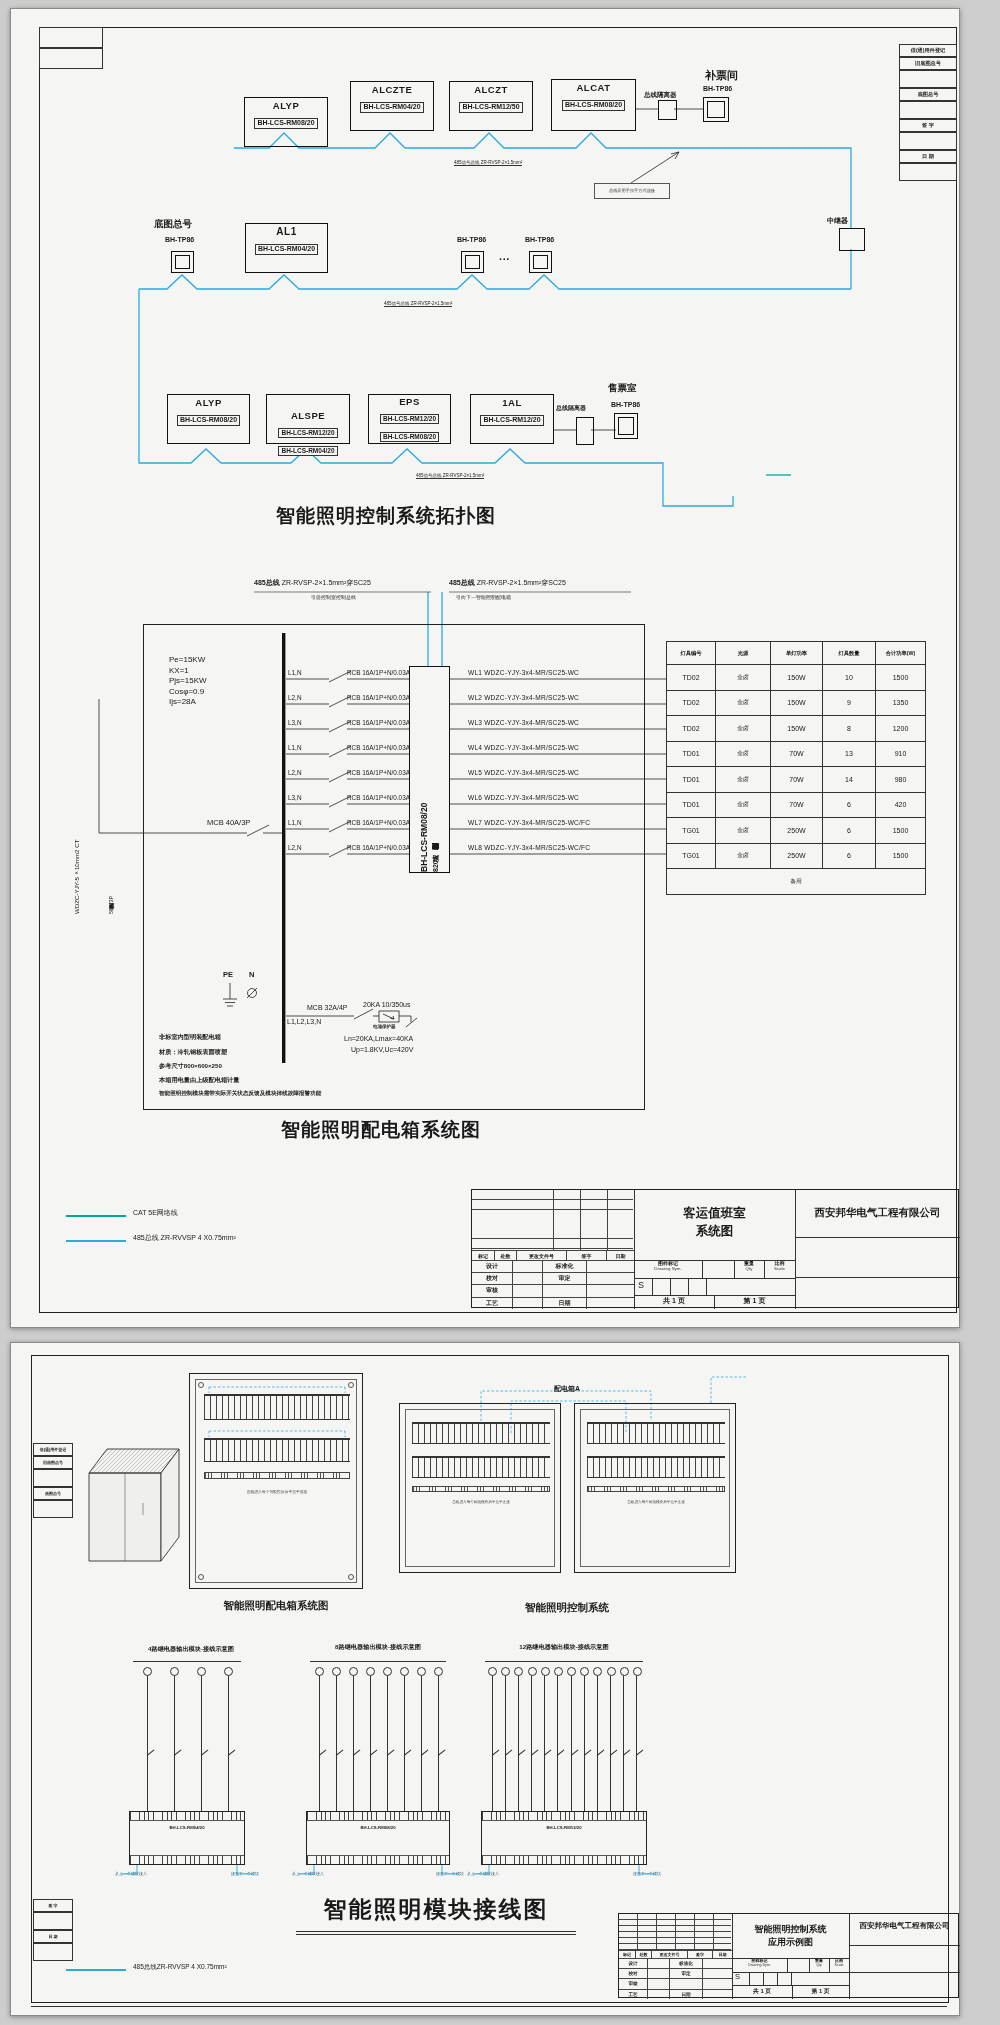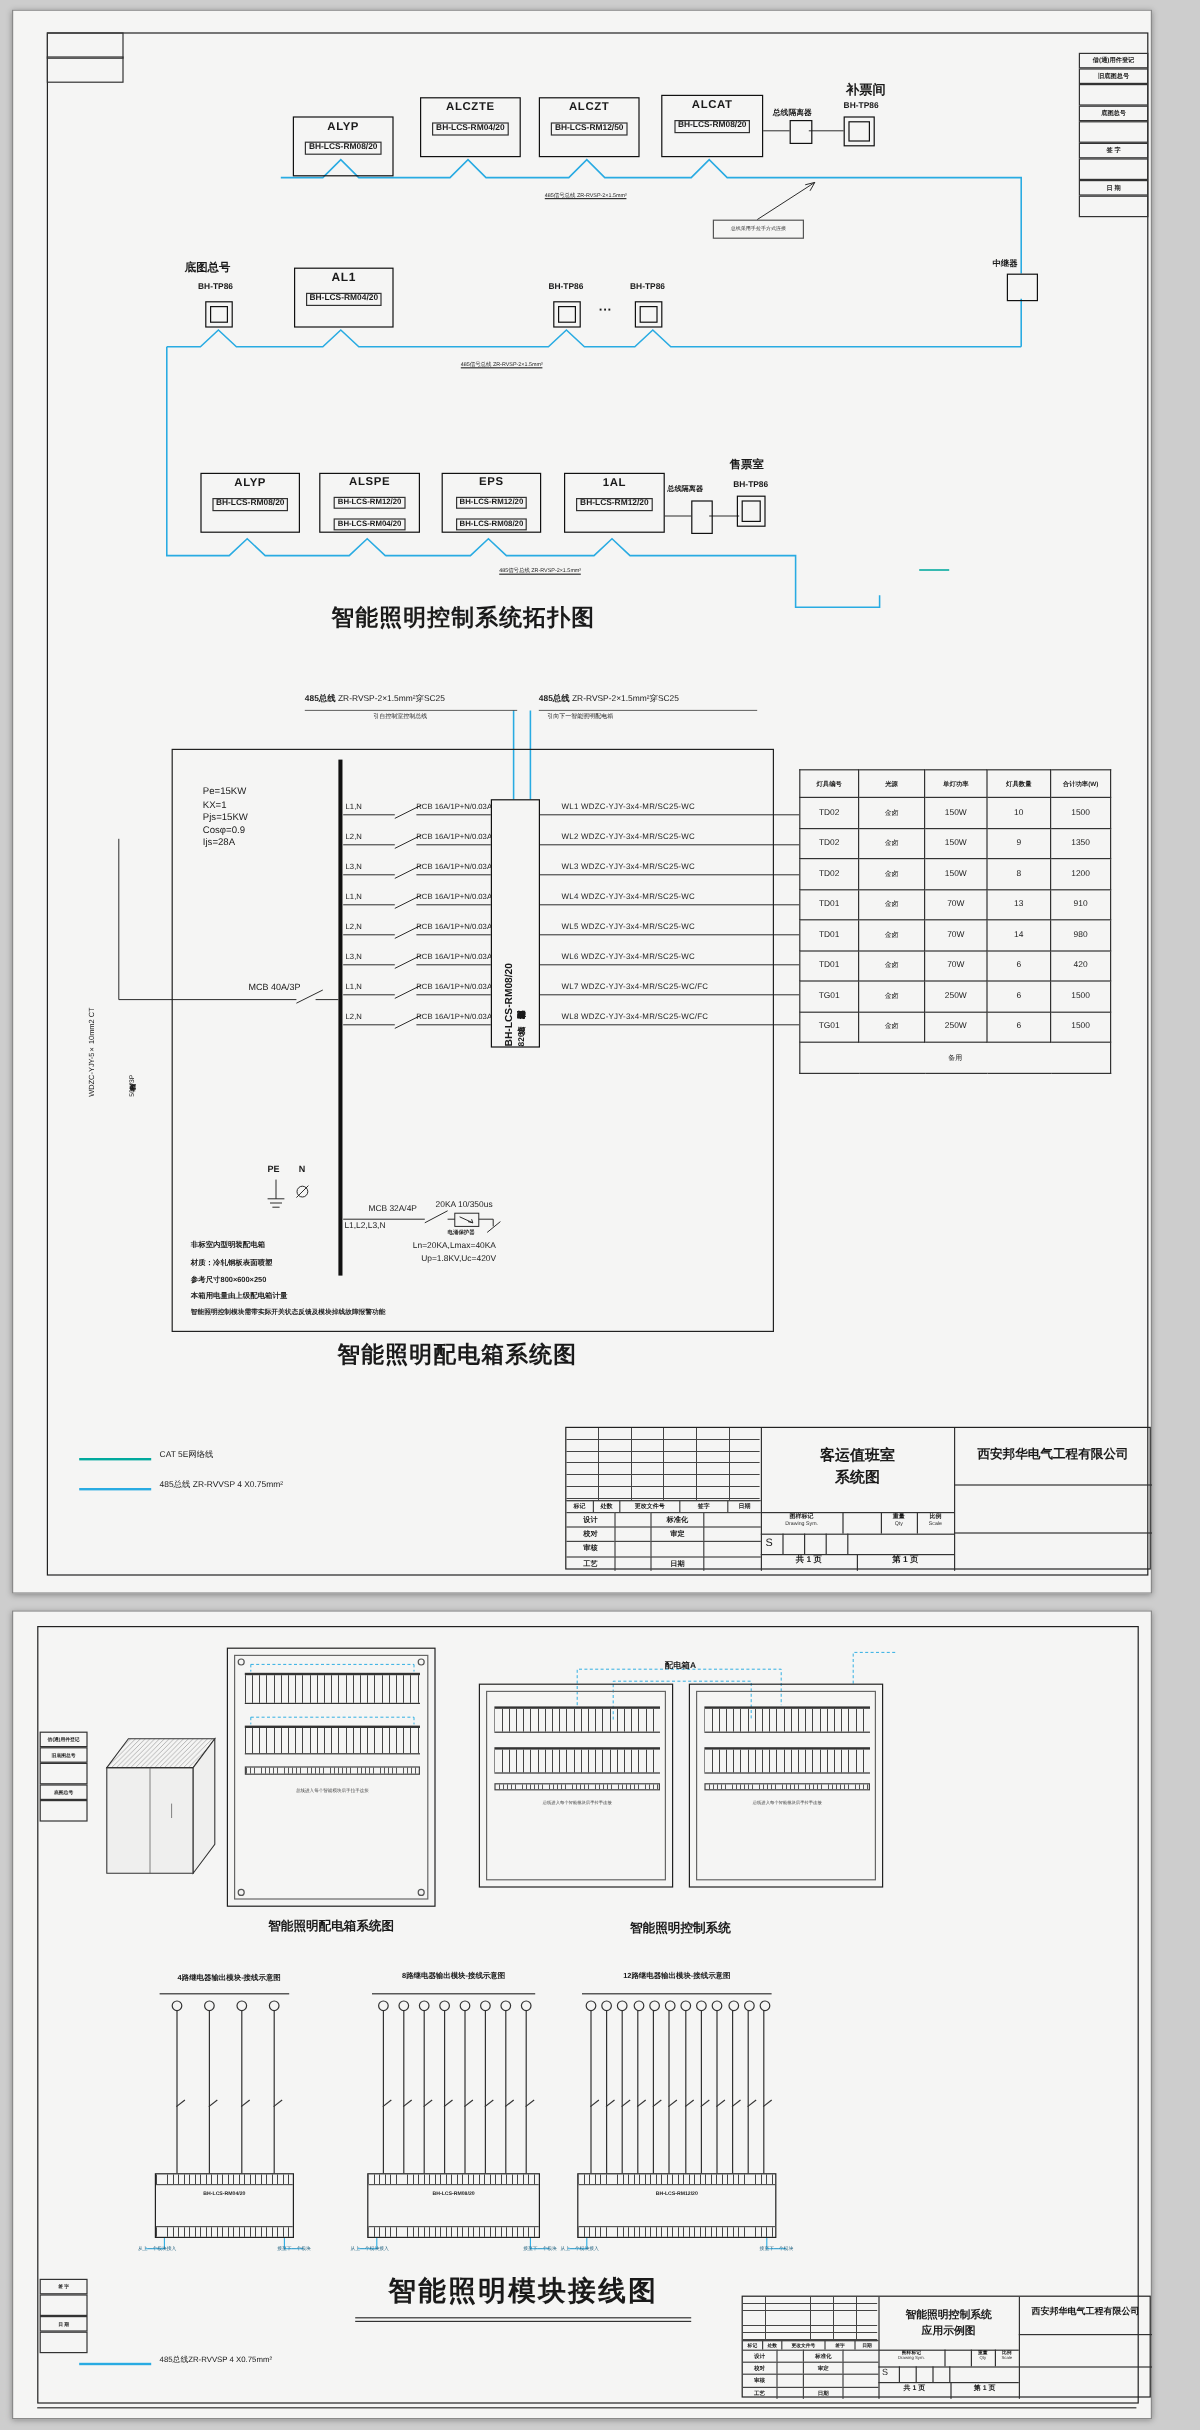--- a/index.html
+++ b/index.html
@@ -144,21 +144,21 @@
       </div>
     <div class="tx b" style="left:816px;top:208px;font-size:7px">中继器</div>
     <div class="a" style="left:828px;top:219px;width:24px;height:21px;border:1.2px solid #111"></div>
     <div class="busnote" style="left:373px;top:292px">485信号总线 ZR-RVSP-2×1.5mm²</div>
 
     <div class="ebox" style="left:156px;top:385px;width:83px;height:50px">
       <span class="ename">ALYP</span>
       <span class="elab">BH-LCS-RM08/20</span>
     </div>
     <div class="ebox" style="left:255px;top:385px;width:84px;height:50px">
-      <span class="ename" style="margin-top:1px">ALSPE</span>
+      <span class="ename" style="margin-top:15px">ALSPE</span>
       <span class="elab" style="margin-top:0;font-size:6.5px">BH-LCS-RM12/20</span>
       <span class="elab" style="margin-top:1px;font-size:6.5px">BH-LCS-RM04/20</span>
     </div>
     <div class="ebox" style="left:357px;top:385px;width:83px;height:50px">
       <span class="ename" style="margin-top:1px">EPS</span>
       <span class="elab" style="margin-top:0;font-size:6.5px">BH-LCS-RM12/20</span>
       <span class="elab" style="margin-top:1px;font-size:6.5px">BH-LCS-RM08/20</span>
     </div>
     <div class="ebox" style="left:459px;top:385px;width:84px;height:50px">
       <span class="ename">1AL</span>

